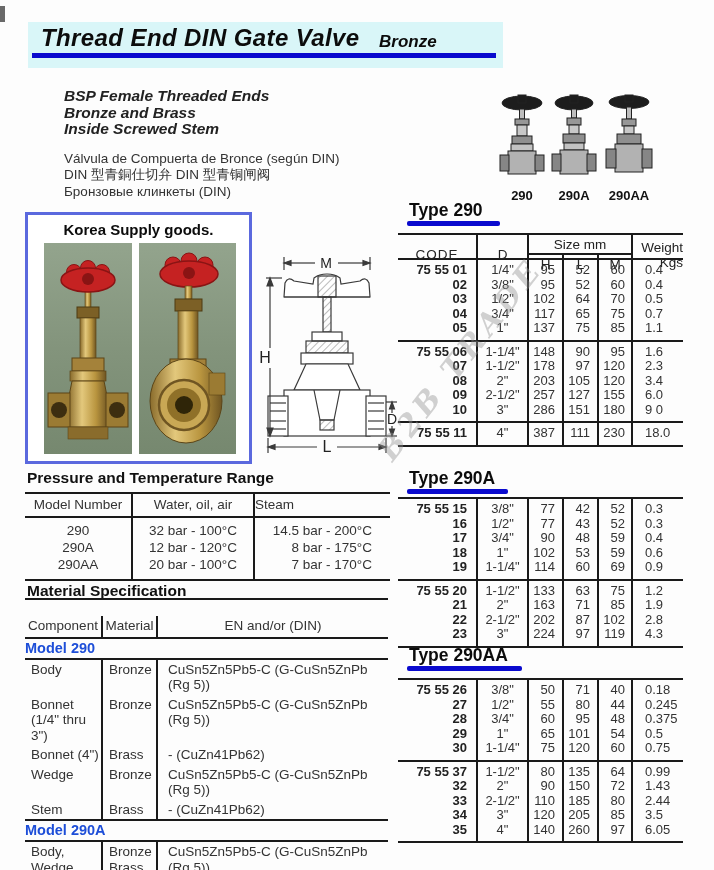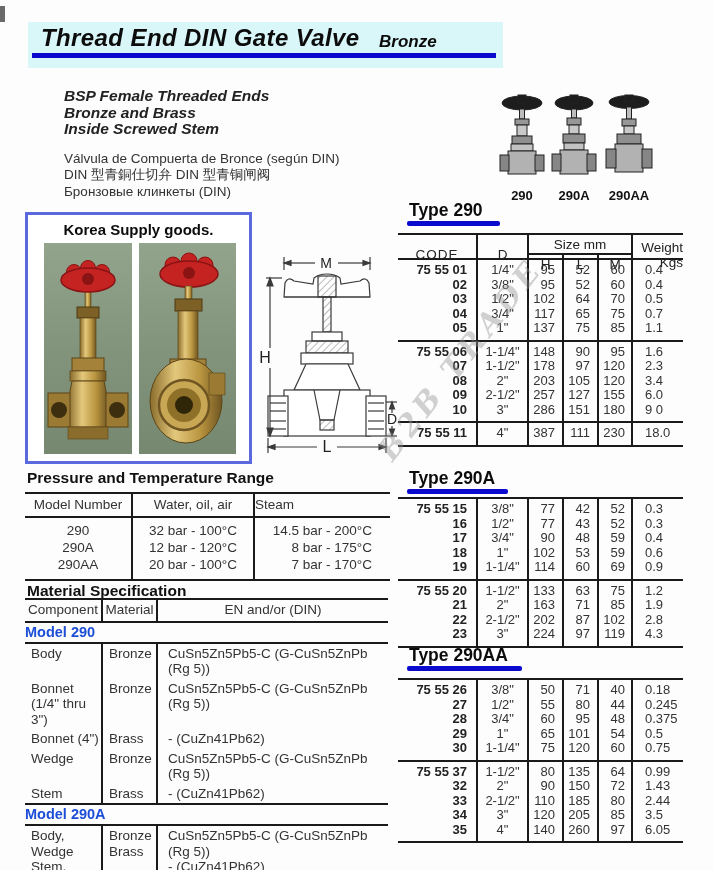--- a/index.html
+++ b/index.html
@@ -51,21 +51,21 @@
   .pt-head .pt-cell{padding:3px 0 4px;text-align:center;}
   .pt-cell{padding:1px 0;}
   .pc0,.pc1{border-right:2px solid var(--line);text-align:center;}
   .pc2{text-align:right;padding-right:18px;}
   .pt-body .pt-row:first-child .pt-cell{padding-top:5px;}
   .pt-body .pt-row:last-child .pt-cell{padding-bottom:7px;}
 
   
   .mt-title{position:absolute;left:27px;top:582px;font-weight:bold;font-size:15.5px;color:#111;}
   .mt-table{position:absolute;left:25px;top:598px;width:363px;border-top:2px solid var(--line);border-bottom:2px solid var(--line);font-size:13.5px;color:#333;}
-  .mt-head{display:grid;grid-template-columns:78px 55px 1fr;}
+  .mt-head{display:grid;grid-template-columns:78px 55px 1fr;margin-top:16px;}
   .mt-head .mt-cell{text-align:center;padding:2px 0 3px;white-space:normal;}
   .mt-cell{white-space:pre-line;line-height:15.5px;padding:1px 0 1px 6px;}
   .mc0,.mc1{border-right:2px solid var(--line);}
   .mt-model{border-top:2px solid var(--line);border-bottom:2px solid var(--line);text-align:left;font-weight:bold;font-size:14.5px;color:#1d4ed8;padding:1px 0 2px;}
   .mt-rows{display:grid;grid-template-columns:78px 55px 1fr;}
   .mt-rows .mt-cell{padding-top:2px;padding-bottom:2px;}
   .mc2{padding-left:10px;}
 
   
   .type-heading{position:absolute;left:409px;font-weight:bold;font-size:17.5px;color:#0c0c0c;}

